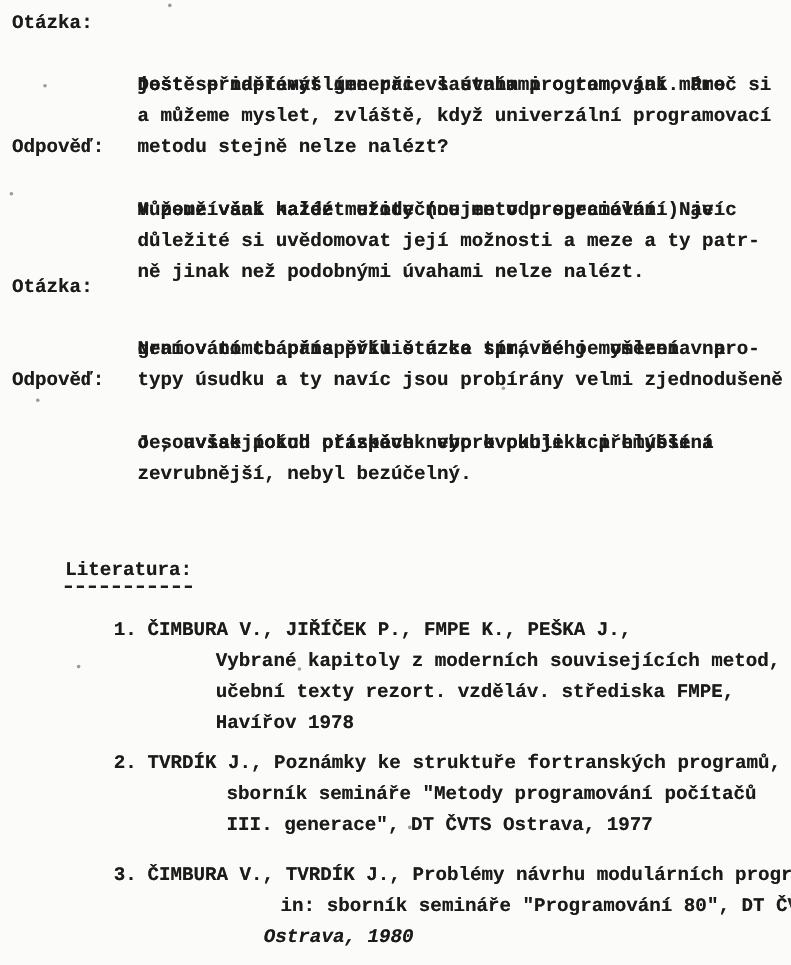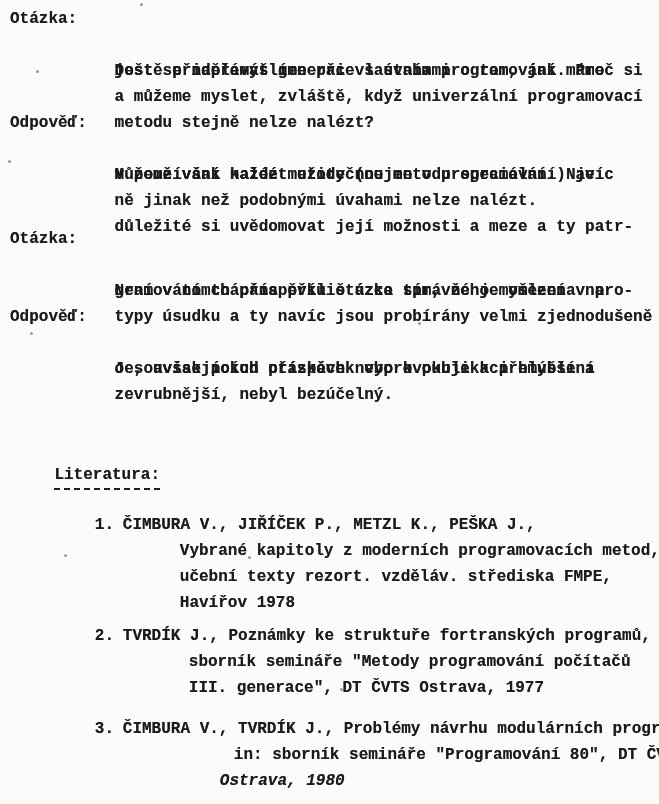--- a/index.html
+++ b/index.html
@@ -75,24 +75,24 @@
       <span>metodu stejně nelze nalézt?</span>
     </div>
     <div class="line">
       <span class="label">Odpověď:</span>
       <span>Můžeme však nalézt užitečnou metodu speciální. Navíc</span>
     </div>
     <div class="line">
       <span>v používání každé metody (nejen v programování) je</span>
     </div>
     <div class="line">
-      <span>ně jinak než podobnými úvahami nelze nalézt.</span>
+      <span>důležité si uvědomovat její možnosti a meze a ty patr-</span>
     </div>
     <div class="line">
-      <span>důležité si uvědomovat její možnosti a meze a ty patr-</span>
+      <span>ně jinak než podobnými úvahami nelze nalézt.</span>
     </div>
   </section>
 
   <section class="qa qa2">
     <div class="line">
       <span class="label">Otázka:</span>
       <span>Není v tomto příspěvku otázka správného myšlení v pro-</span>
     </div>
     <div class="line">
       <span>gramování chápána příliš úzce tím, že je omezena na</span>
@@ -113,24 +113,24 @@
   </section>
 
   <div class="line lit-heading">
     <span class="underlined">Literatura:</span>
   </div>
 
   <div class="refs">
 
     <section class="ref ref1">
       <div class="line ref-head">
-        <span class="ref-num">1.</span><span>ČIMBURA V., JIŘÍČEK P., METZL K., PEŠKA J.,</span>
+        <span class="ref-num">1.</span><span>ČIMBURA V., JIŘÍČEK P., FMPE K., PEŠKA J.,</span>
       </div>
       <div class="line ind-103">
-        <span>Vybrané kapitoly z moderních programovacích metod,</span>
+        <span>Vybrané kapitoly z moderních souvisejících metod,</span>
       </div>
       <div class="line ind-103">
         <span>učební texty rezort. vzděláv. střediska FMPE,</span>
       </div>
       <div class="line ind-103">
         <span>Havířov 1978</span>
       </div>
     </section>
 
     <section class="ref ref2">

